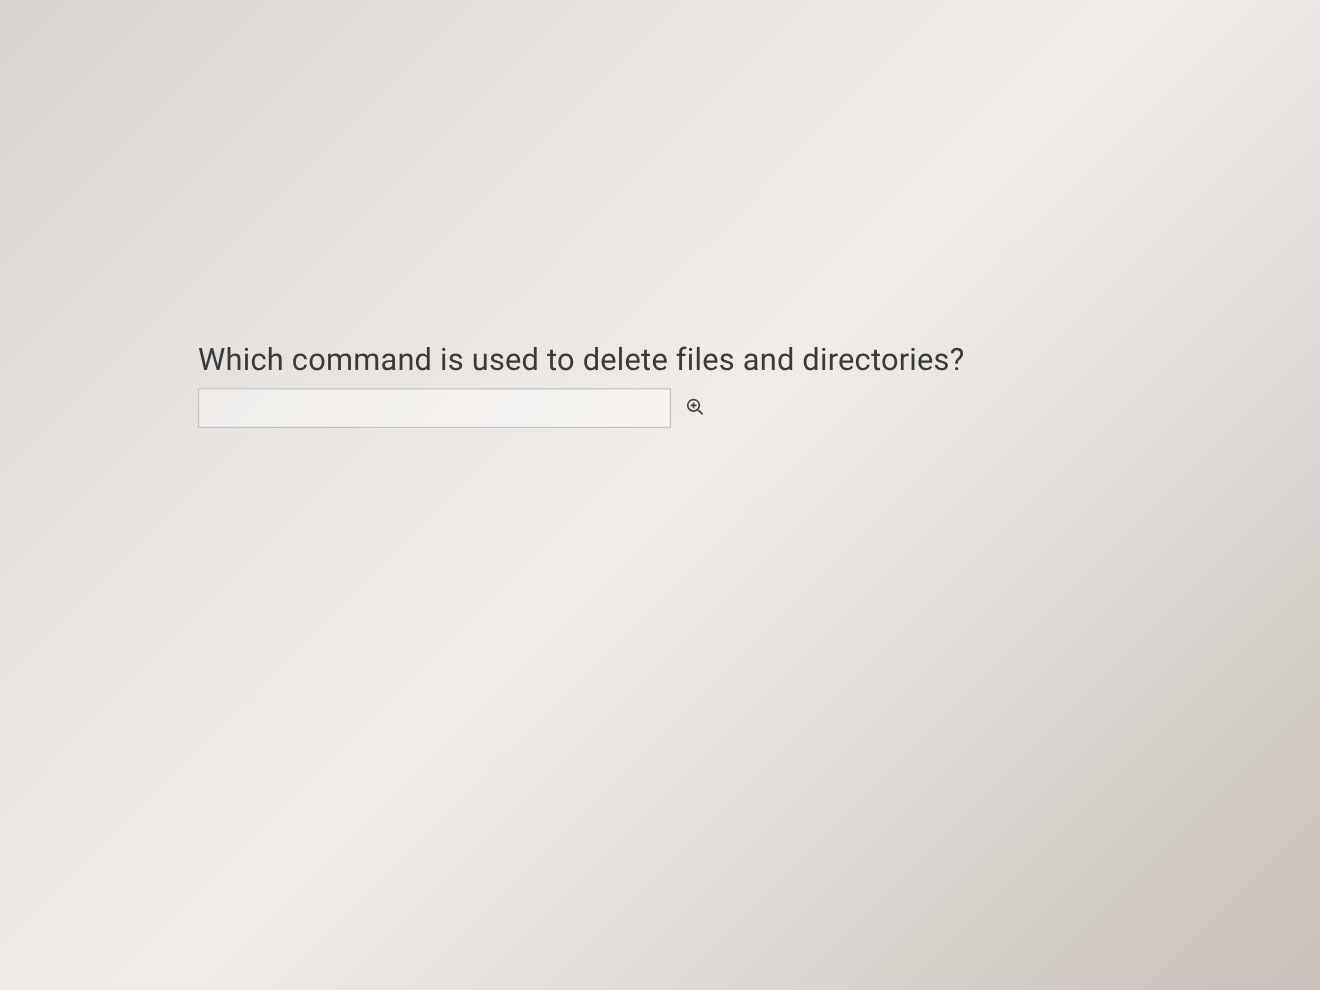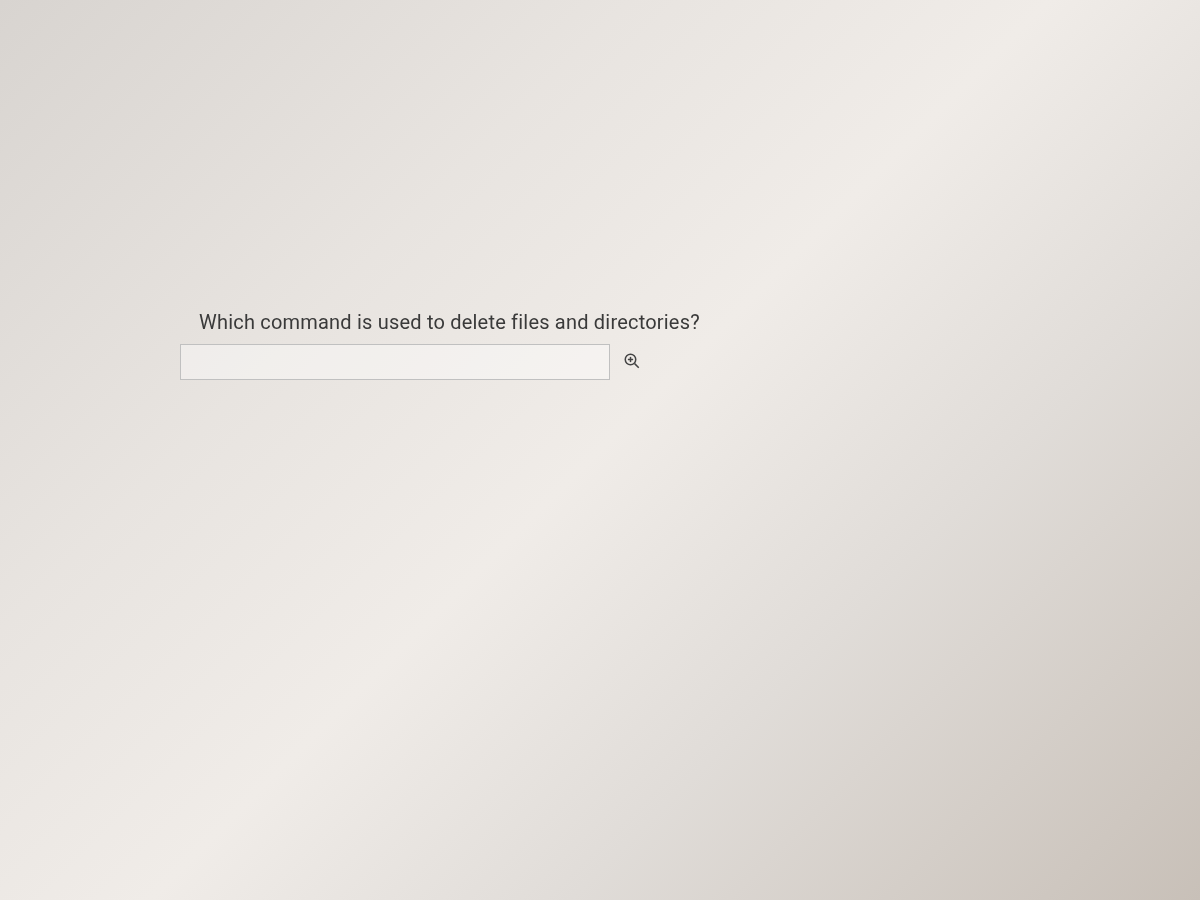--- a/index.html
+++ b/index.html
@@ -15,26 +15,25 @@
       position: relative;
       overflow: hidden;
     }
     .content-area {
       position: absolute;
       top: 310px;
       left: 180px;
       width: 840px;
     }
     .question-text {
-      font-size: 20px;
+      font-size: 28px;
       color: #3a3a3a;
       font-weight: 400;
       letter-spacing: 0.2px;
       margin-bottom: 10px;
-      margin-left: 19px;
     }
     .answer-row {
       display: flex;
       align-items: center;
       gap: 12px;
     }
     .answer-input {
       width: 430px;
       height: 36px;
       border: 1px solid #c0c0c0;

